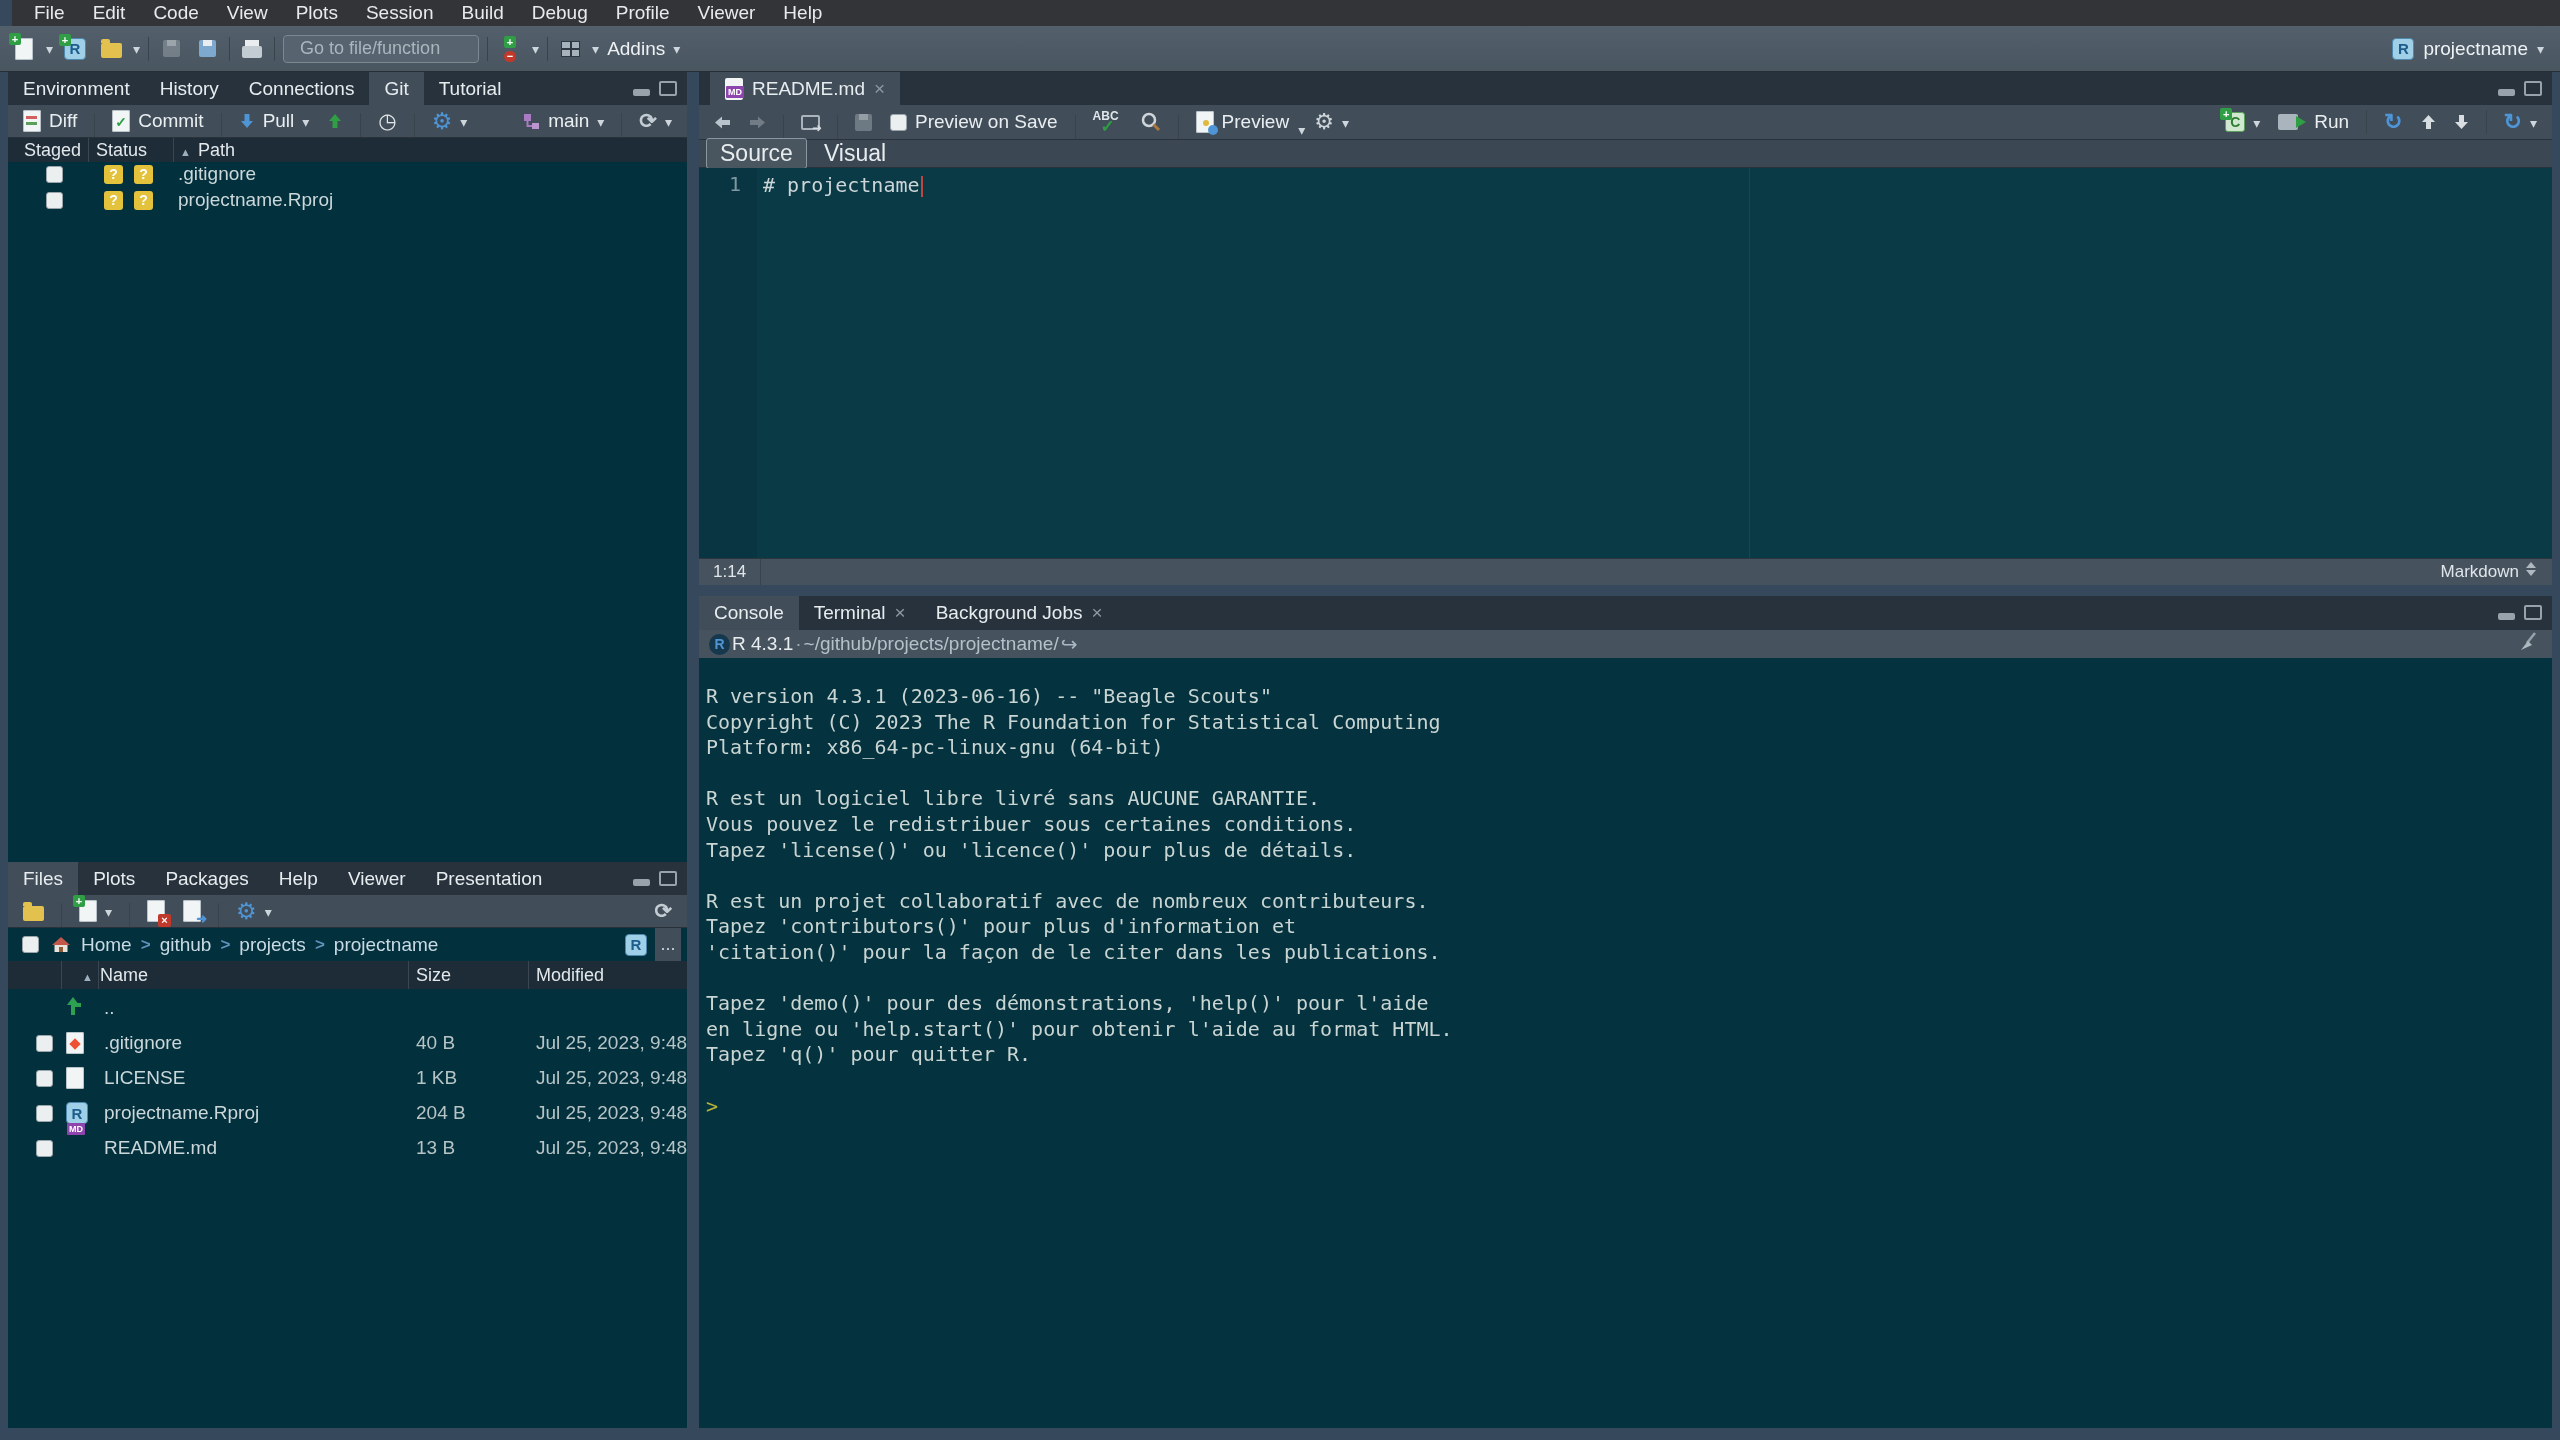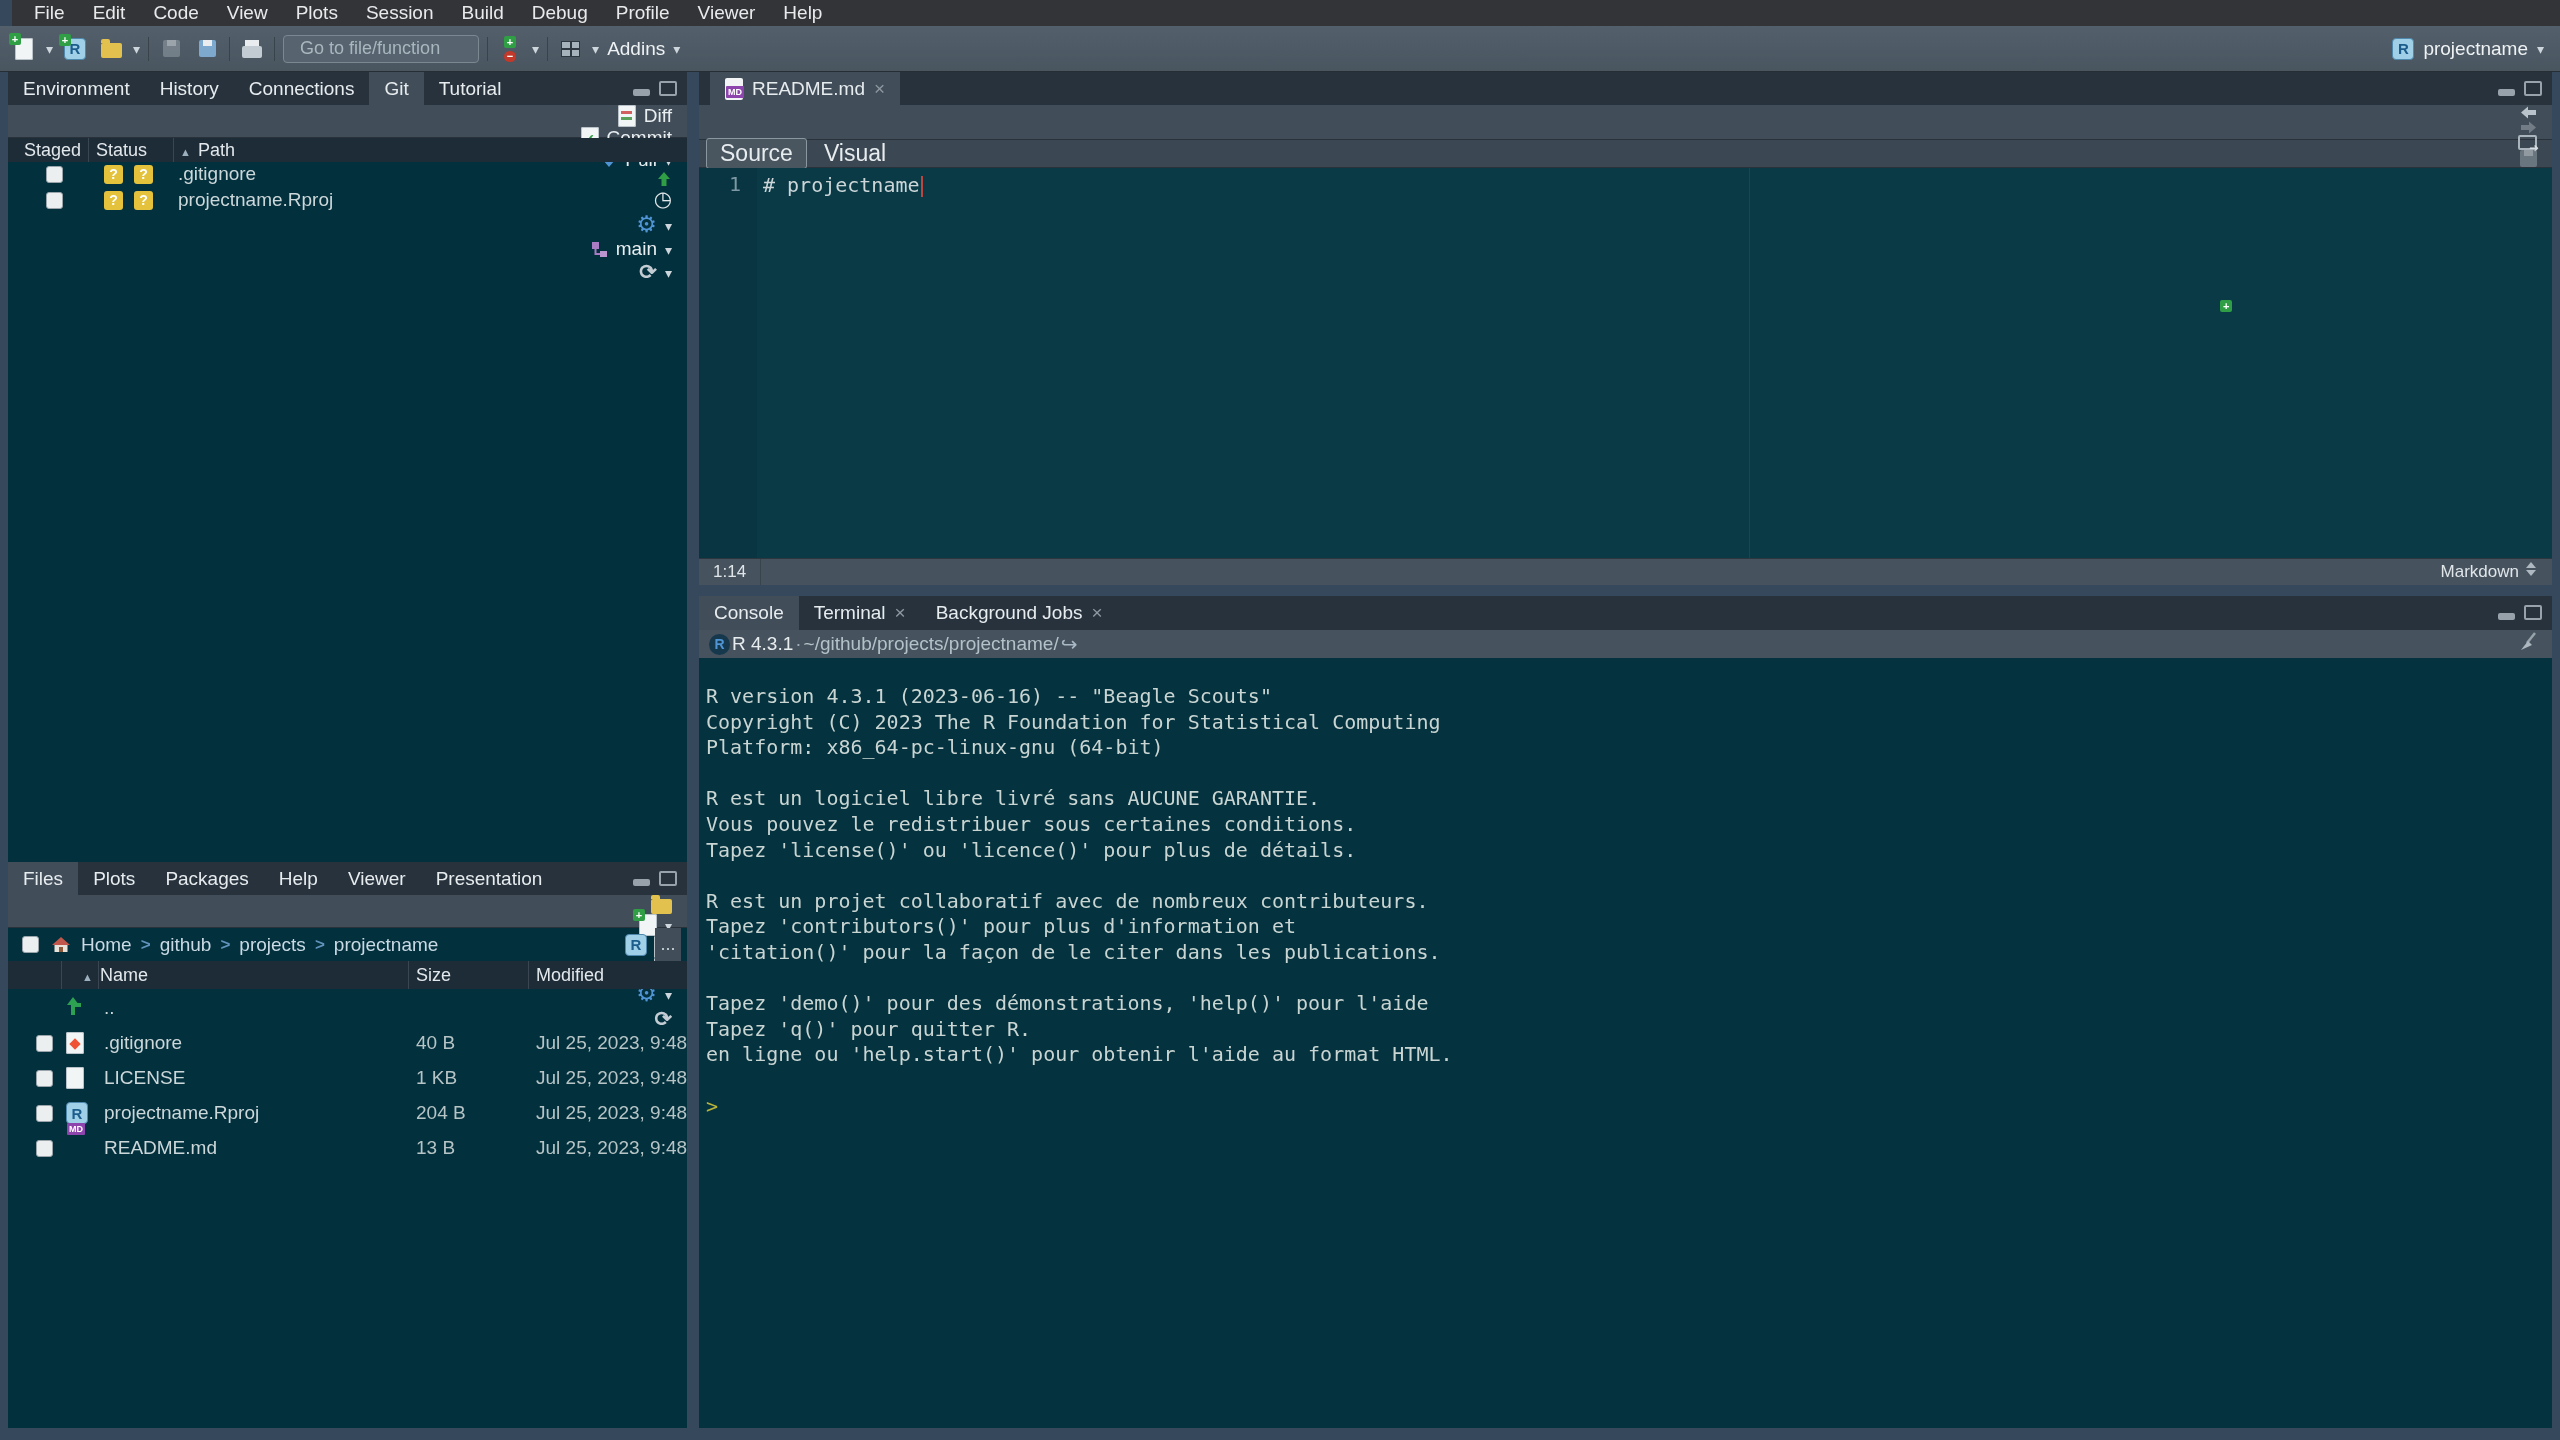--- a/index.html
+++ b/index.html
@@ -66,21 +66,21 @@
   .tabstrip { position:relative; height:33px; min-height:33px; background:#27323c; display:flex; align-items:stretch; }
   .tab { display:flex; align-items:center; padding:0 15px; color:#e7ecef; font-size:19px; }
   .tab.active { background:#414d59; }
   .close-x::after { content:"×"; color:#8d98a1; font-size:19px; margin-left:9px; }
   .winbtns { position:absolute; right:10px; top:9px; display:flex; gap:9px; align-items:flex-end; }
   .btn-min { position:relative; width:17px; height:14px; }
   .btn-min::after { content:""; position:absolute; left:0; right:0; bottom:0; height:7px; background:#97a2ab; border-radius:2px; }
   .btn-max { width:18px; height:15px; border:2px solid #97a2ab; border-radius:2px; }
 
   .ptoolbar { height:33px; min-height:33px; background:#414d59; border-bottom:1px solid #29323a;
-              display:flex; align-items:flex-end; padding:0 6px;flex-direction:column; }
+              display:flex; align-items:flex-end; padding:0 6px; }
   .tbtn { display:flex; align-items:center; gap:8px; padding:0 9px; color:#e9eef1; font-size:19px; height:100%; }
   .gear-blue::after { content:"⚙"; font-size:23px; color:#4f94d4; }
   .gear-gray::after { content:"⚙"; font-size:22px; color:#cdd5da; }
   .clock-ic::after { content:"◷"; font-size:21px; color:#e3e8eb; }
   .refresh-ic::after { content:"⟳"; font-size:21px; font-weight:bold; color:#c2ccd2; }
 
   
   .grid-header { position:relative; height:24px; min-height:24px; background:#1e2c37; color:#e2e8ec; font-size:18px; }
   .grid-header .cell { position:absolute; top:0; line-height:24px; }
   .col-div { position:absolute; top:0; bottom:0; width:1px; background:#3a4752; }
@@ -586,21 +586,21 @@
         <div class="console-line"></div>
         <div class="console-line">R est un logiciel libre livré sans AUCUNE GARANTIE.</div>
         <div class="console-line">Vous pouvez le redistribuer sous certaines conditions.</div>
         <div class="console-line">Tapez 'license()' ou 'licence()' pour plus de détails.</div>
         <div class="console-line"></div>
         <div class="console-line">R est un projet collaboratif avec de nombreux contributeurs.</div>
         <div class="console-line">Tapez 'contributors()' pour plus d'information et</div>
         <div class="console-line">'citation()' pour la façon de le citer dans les publications.</div>
         <div class="console-line"></div>
         <div class="console-line">Tapez 'demo()' pour des démonstrations, 'help()' pour l'aide</div>
+        <div class="console-line">en ligne ou 'help.start()' pour obtenir l'aide au format HTML.</div>
         <div class="console-line">Tapez 'q()' pour quitter R.</div>
-        <div class="console-line">en ligne ou 'help.start()' pour obtenir l'aide au format HTML.</div>
         <div class="console-line"></div>
         <div class="console-line prompt">&gt;</div>
       </div>
     </section>
 
   </div>
 </div>
 
 </body></html>

